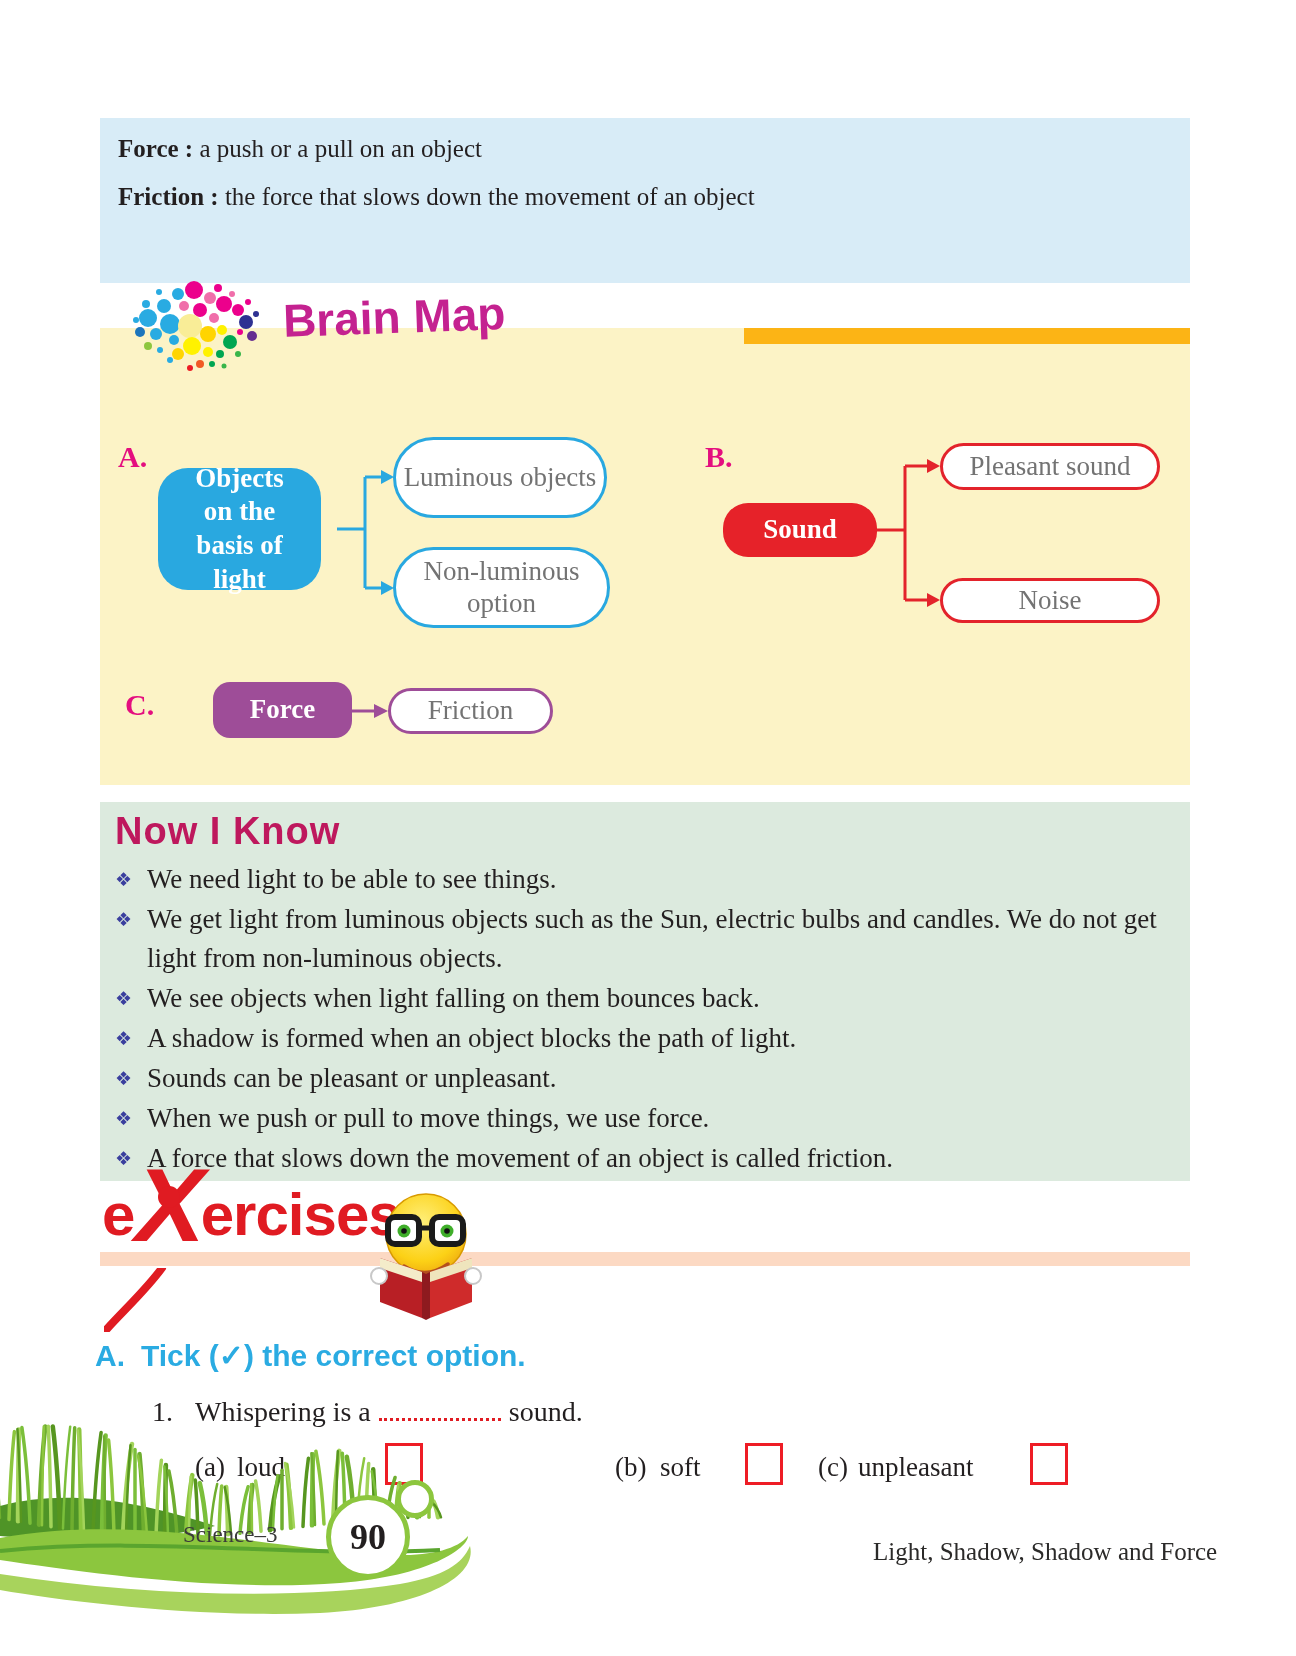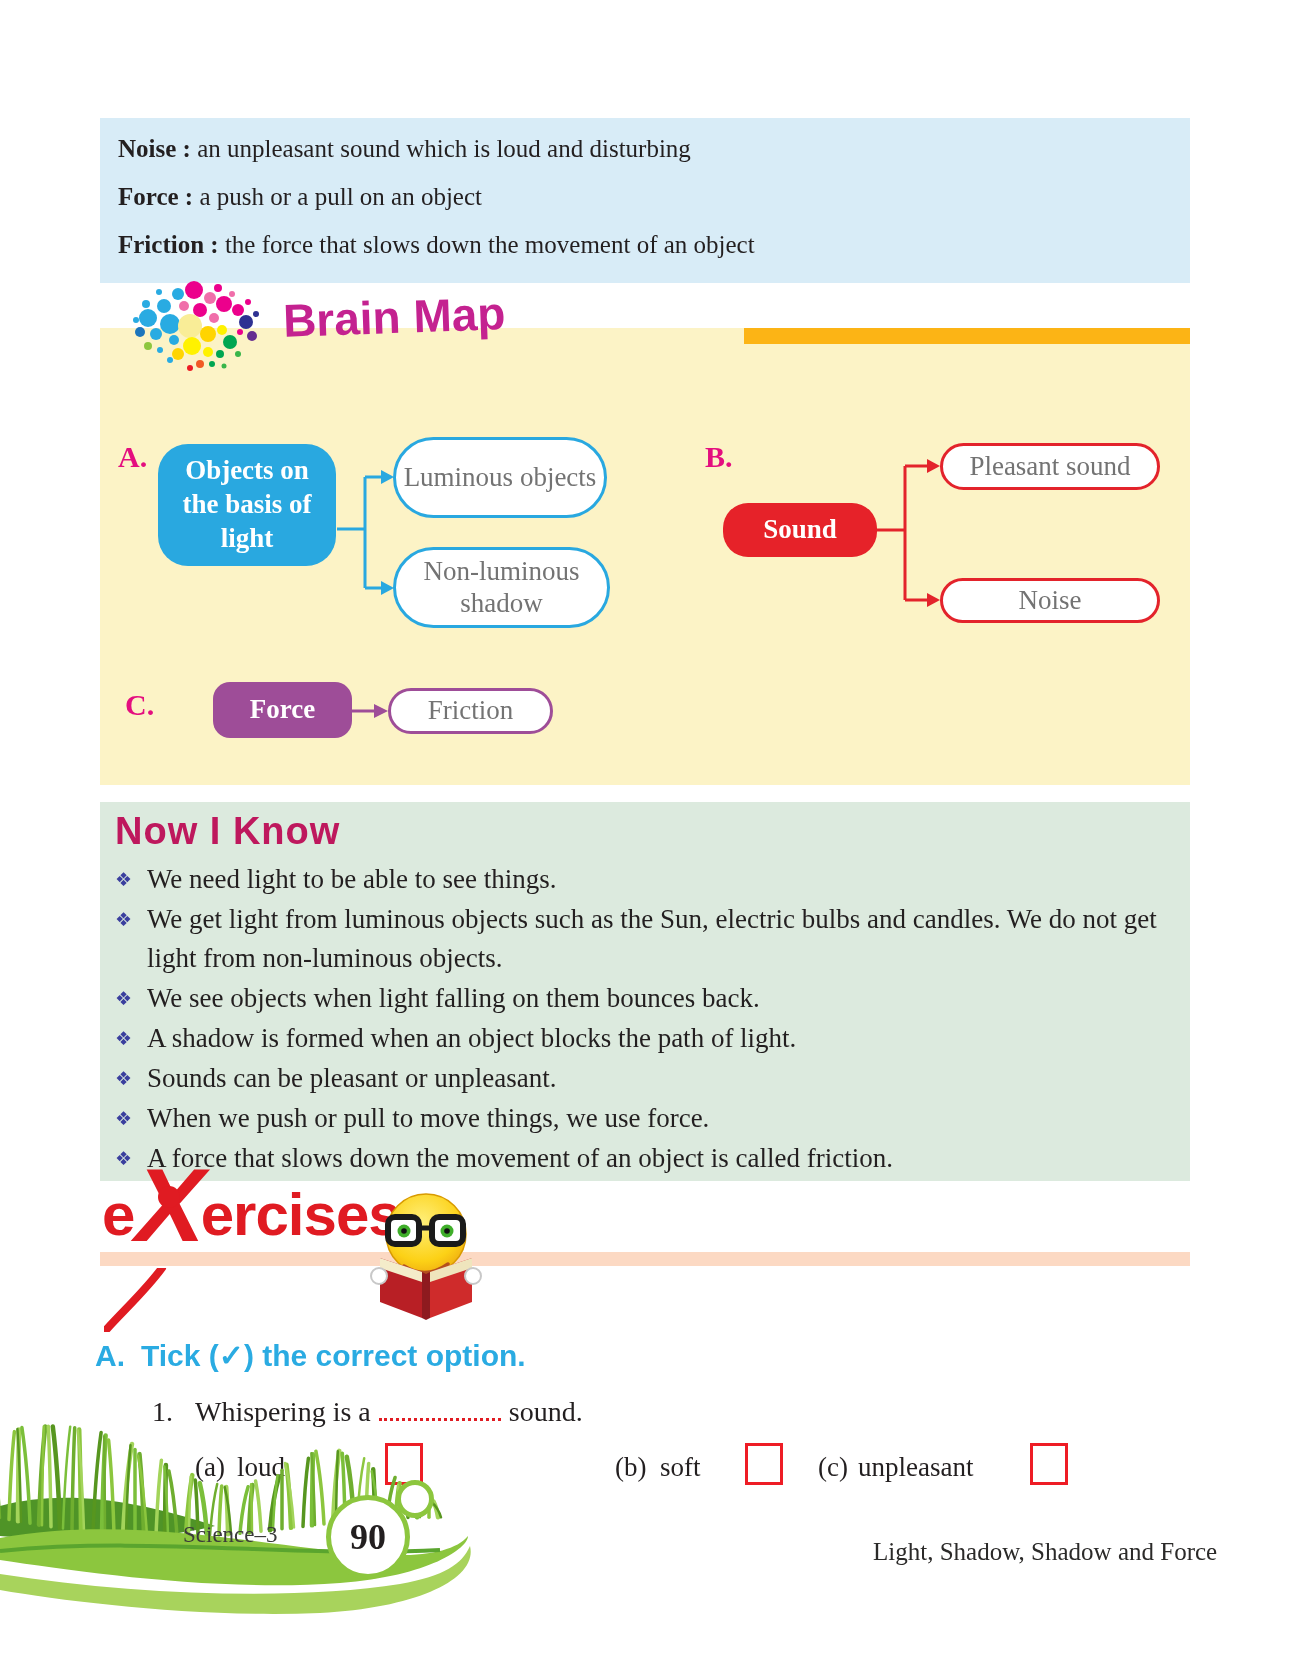--- a/index.html
+++ b/index.html
@@ -16,21 +16,21 @@
   .brain-box{position:absolute;left:100px;top:328px;width:1090px;height:457px;background:#fcf3c6;}
   .orange-bar{position:absolute;left:744px;top:328px;width:446px;height:16px;background:#fcb415;}
   .brain-logo{position:absolute;left:126px;top:280px;width:140px;height:92px;}
   .brain-title{position:absolute;left:283px;top:290px;font-family:"Liberation Sans",sans-serif;
                font-weight:bold;font-size:46px;color:#c42290;transform:rotate(-2deg);letter-spacing:0px;}
   .bm-label{position:absolute;font-family:"Liberation Serif",serif;font-weight:bold;font-size:30px;color:#e40e7f;}
   .bm-root{position:absolute;display:flex;align-items:center;justify-content:center;text-align:center;
            color:#fff;font-weight:bold;font-size:27px;line-height:1.25;box-sizing:border-box;}
   .bm-pill{position:absolute;display:flex;align-items:center;justify-content:center;text-align:center;
            background:#fff;font-size:27px;line-height:1.15;box-sizing:border-box;color:#737373;}
-  .root-a{left:158px;top:444px;width:178px;height:122px;border-radius:30px;background:#29a8e0;padding:20px;}
+  .root-a{left:158px;top:468px;width:163px;height:122px;border-radius:30px;background:#29a8e0;padding:20px;}
   .pill-lum{left:393px;top:437px;width:214px;height:81px;border:3px solid #29a8e0;border-radius:42px;}
   .pill-nonlum{left:393px;top:547px;width:217px;height:81px;border:3px solid #29a8e0;border-radius:42px;}
   .root-b{left:723px;top:503px;width:154px;height:54px;border-radius:25px;background:#e62229;}
   .pill-pleasant{left:940px;top:443px;width:220px;height:47px;border:3px solid #e3232b;border-radius:25px;}
   .pill-noise{left:940px;top:578px;width:220px;height:45px;border:3px solid #e3232b;border-radius:25px;}
   .root-c{left:213px;top:682px;width:139px;height:56px;border-radius:17px;background:#9e4d98;}
   .pill-friction{left:388px;top:688px;width:165px;height:46px;border:3px solid #9e4d98;border-radius:25px;}
   .bm-connectors{position:absolute;left:100px;top:328px;width:1090px;height:457px;}
 
   
@@ -70,21 +70,20 @@
                background:#fff;border:5px solid #8cc63e;z-index:2;box-sizing:border-box;}
   .book-label{position:absolute;left:183px;top:1522px;font-size:23px;color:#3a3a3a;z-index:2;}
   .chapter-label{position:absolute;left:873px;top:1538px;font-size:25px;color:#2b2a29;}
 </style>
 </head>
 <body>
 
 <div class="page">
 
   <section class="def-box">
-    <p class="def-line"><b>Noise :</b> <span>an unpleasant sound which is loud and disturbing</span></p>
     <p class="def-line"><b>Force :</b> <span>a push or a pull on an object</span></p>
     <p class="def-line"><b>Friction :</b> <span>the force that slows down the movement of an object</span></p>
   </section>
 
   <section class="brain-box"></section>
   <div class="orange-bar"></div>
 
   <svg class="brain-logo" viewBox="0 0 140 92">
     <g>
       <circle cx="22" cy="38" r="9" fill="#29abe2"></circle>
@@ -144,21 +143,21 @@
     <polygon points="827,265 840,272 827,279" fill="#e3232b"></polygon>
     <g stroke="#9e4d98" stroke-width="3" fill="none">
       <path d="M252,383 H275"></path>
     </g>
     <polygon points="274,376 288,383 274,390" fill="#9e4d98"></polygon>
   </svg>
 
   <span class="bm-label" style="left:118px;top:440px;">A.</span>
   <div class="bm-root root-a">Objects on the basis of light</div>
   <div class="bm-pill pill-lum">Luminous objects</div>
-  <div class="bm-pill pill-nonlum">Non-luminous shadow</div>
+  <div class="bm-pill pill-nonlum">Non-luminous option</div>
 
   <span class="bm-label" style="left:705px;top:440px;">B.</span>
   <div class="bm-root root-b">Sound</div>
   <div class="bm-pill pill-pleasant">Pleasant sound</div>
   <div class="bm-pill pill-noise">Noise</div>
 
   <span class="bm-label" style="left:125px;top:688px;">C.</span>
   <div class="bm-root root-c">Force</div>
   <div class="bm-pill pill-friction">Friction</div>
 

